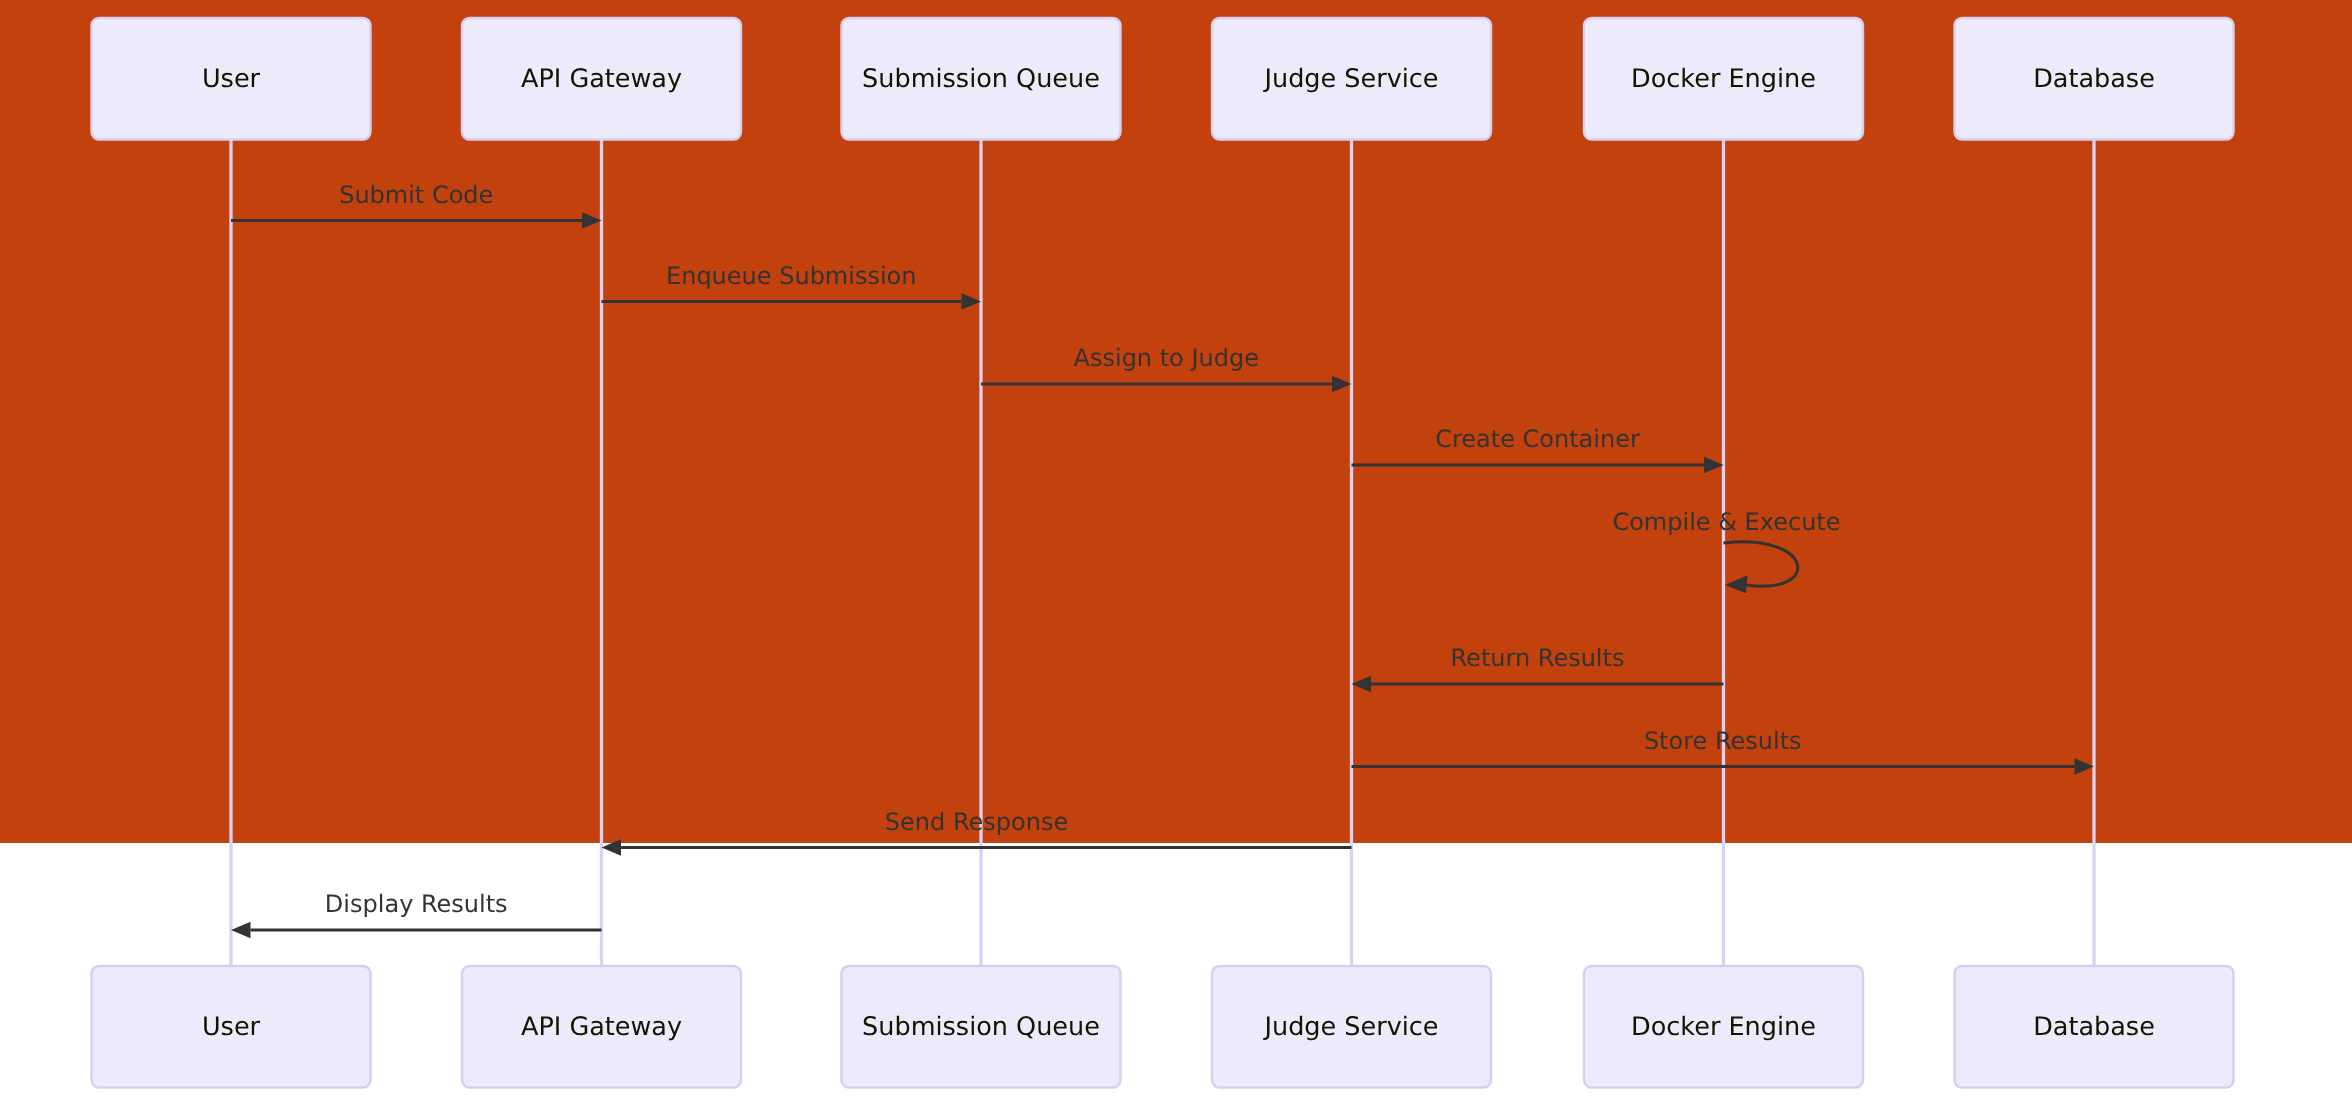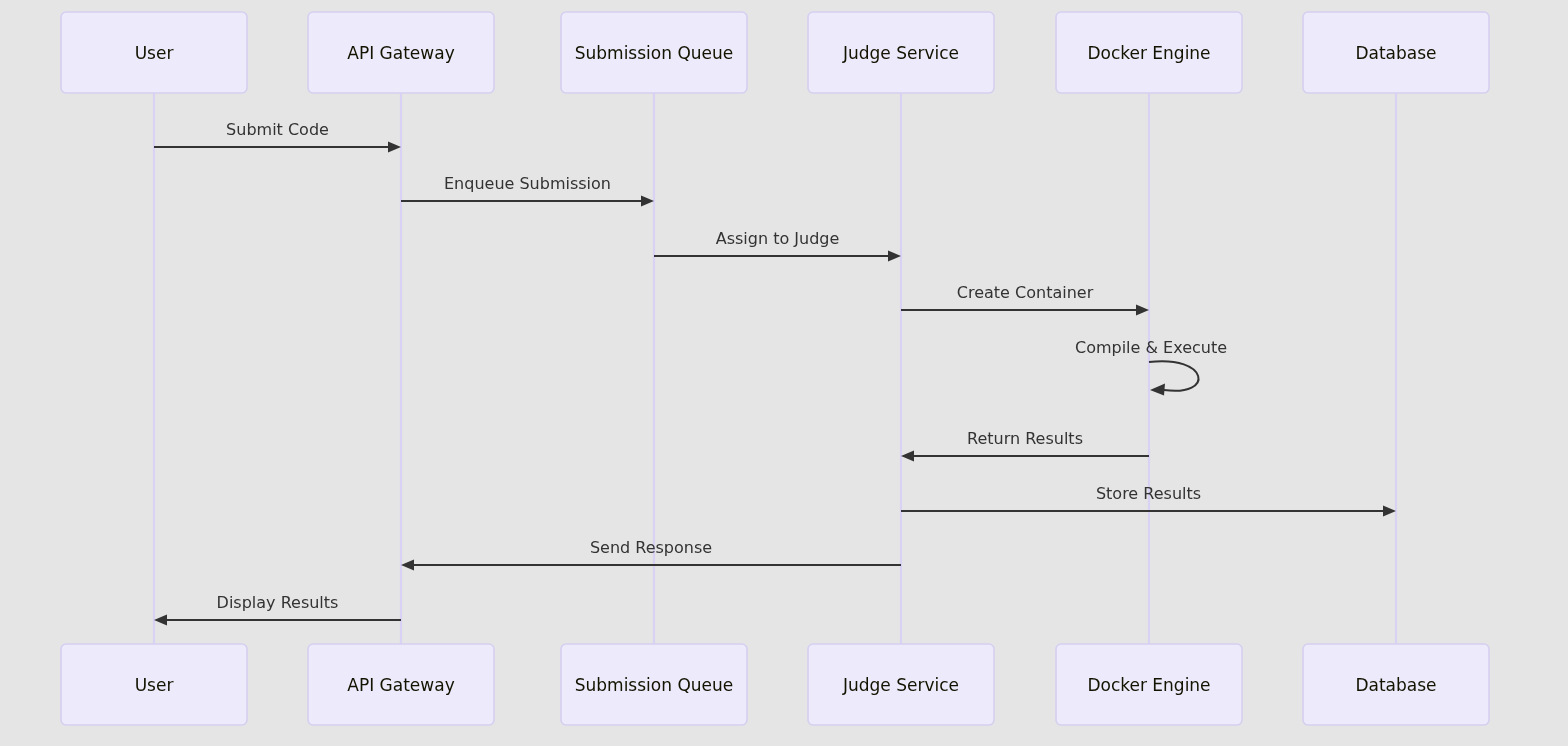--- a/index.html
+++ b/index.html
@@ -9,22 +9,22 @@
   }
   body {
     width: 1568px;
     height: 746px;
     font-family: "DejaVu Sans", sans-serif;
     overflow: hidden;
   }
   #diagram-root {
     position: relative;
     width: 1568px;
-    height: 746px;
-    background: #e5e5e5;
+    height: 562px;
+    background: #c2410c;
   }
   svg#sequence-diagram {
     display: block;
     width: 1568px;
     height: 746px;
   }
   .participant-box {
     fill: #ECEAFB;
     stroke: #D6CFF0;
     stroke-width: 1.6;

